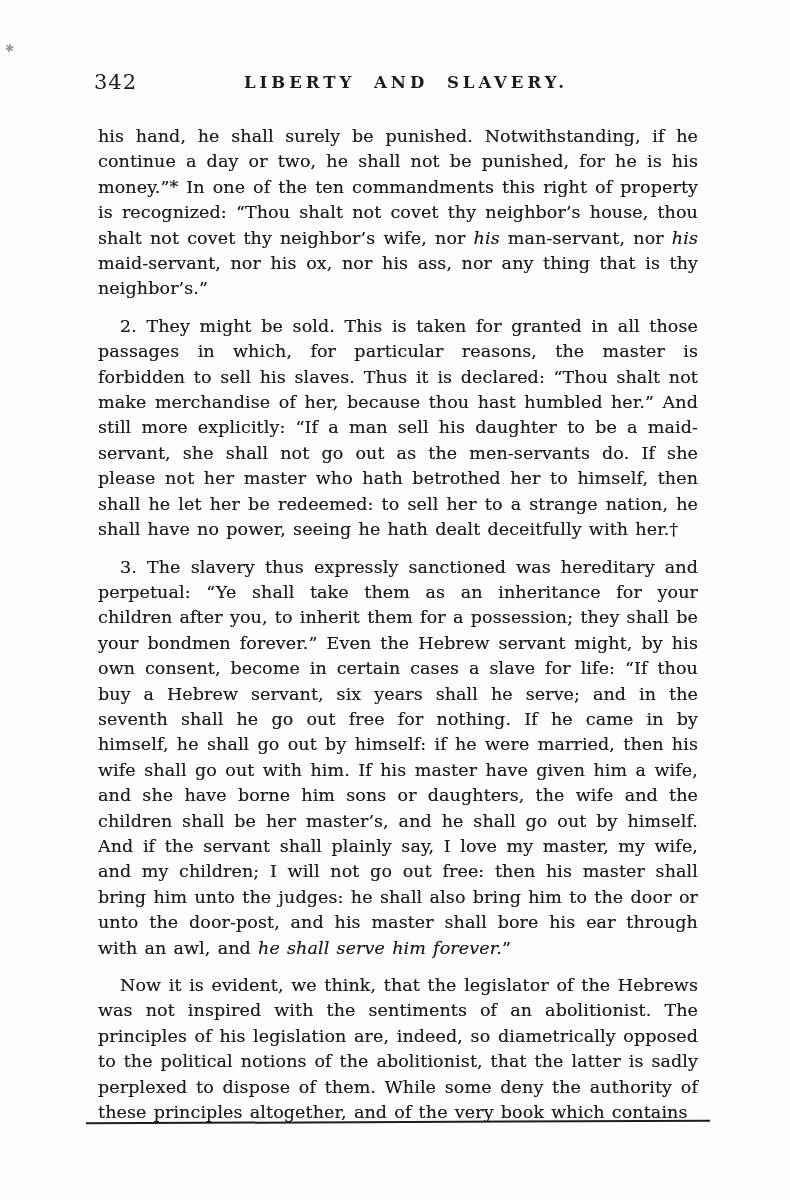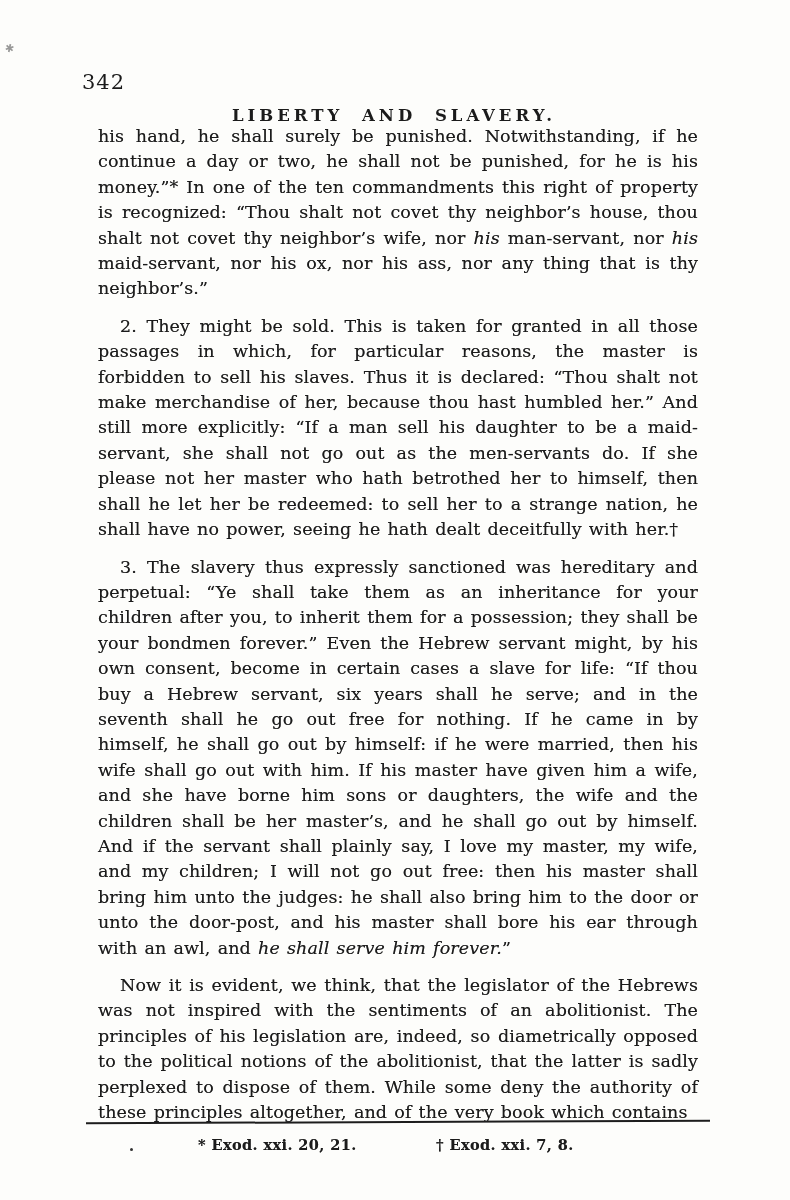--- a/index.html
+++ b/index.html
@@ -21,21 +21,21 @@
     position: absolute;
     left: 5px;
     top: 42px;
     font-size: 11px;
     color: #555;
     opacity: 0.6;
     transform: rotate(12deg);
   }
   .page-header {
     position: absolute;
-    left: 82px;
+    left: 94px;
     top: 70px;
     width: 624px;
     height: 32px;
   }
   .page-number {
     position: absolute;
     left: 0;
     top: 0;
     font-size: 21px;
     font-weight: 500;
@@ -44,21 +44,20 @@
   .running-head {
     position: absolute;
     left: 0;
     top: 3px;
     width: 100%;
     text-align: center;
     font-size: 16.5px;
     font-weight: bold;
     letter-spacing: 4px;
     word-spacing: 9px;
-    margin-top: 33px;
   }
   .text-column {
     position: absolute;
     left: 86px;
     top: 112px;
     width: 624px;
   }
   .text-column p {
     margin: 12px;
     font-size: 17.5px;
@@ -128,19 +127,14 @@
 
   <div class="text-column">
     <p><span>his hand, he shall surely be punished.  Notwithstanding, if he continue a day or two, he shall not be punished, for he is his money.”*  In one of the ten commandments this right of property is recognized: “Thou shalt not covet thy neighbor’s house, thou shalt not covet thy neighbor’s wife, nor </span><i>his</i><span> man-servant, nor </span><i>his</i><span> maid-servant, nor his ox, nor his ass, nor any thing that is thy neighbor’s.”</span></p>
     <p class="indent"><span>2. They might be sold.  This is taken for granted in all those passages in which, for particular reasons, the master is forbidden to sell his slaves.  Thus it is declared: “Thou shalt not make merchandise of her, because thou hast humbled her.”  And still more explicitly: “If a man sell his daughter to be a maid-servant, she shall not go out as the men-servants do.  If she please not her master who hath betrothed her to himself, then shall he let her be redeemed: to sell her to a strange nation, he shall have no power, seeing he hath dealt deceitfully with her.†</span></p>
     <p class="indent"><span>3. The slavery thus expressly sanctioned was hereditary and perpetual: “Ye shall take them as an inheritance for your children after you, to inherit them for a possession; they shall be your bondmen forever.”  Even the Hebrew servant might, by his own consent, become in certain cases a slave for life: “If thou buy a Hebrew servant, six years shall he serve; and in the seventh shall he go out free for nothing.  If he came in by himself, he shall go out by himself: if he were married, then his wife shall go out with him.  If his master have given him a wife, and she have borne him sons or daughters, the wife and the children shall be her master’s, and he shall go out by himself.  And if the servant shall plainly say, I love my master, my wife, and my children; I will not go out free: then his master shall bring him unto the judges: he shall also bring him to the door or unto the door-post, and his master shall bore his ear through with an awl, and </span><i>he shall serve him forever.</i><span>”</span></p>
     <p class="indent"><span>Now it is evident, we think, that the legislator of the Hebrews was not inspired with the sentiments of an abolitionist.  The principles of his legislation are, indeed, so diametrically opposed to the political notions of the abolitionist, that the latter is sadly perplexed to dispose of them.  While some deny the authority of these principles altogether, and of the very book which contains</span></p>
   </div>
 
   <div class="footnote-rule"></div>
 
-  <div class="footnotes">
-    <span class="footnote-dot"></span>
-    <span class="footnote-left">* Exod. xxi. 20, 21.</span>
-    <span class="footnote-right">† Exod. xxi. 7, 8.</span>
-  </div>
 
 </div>
 
 </body></html>

